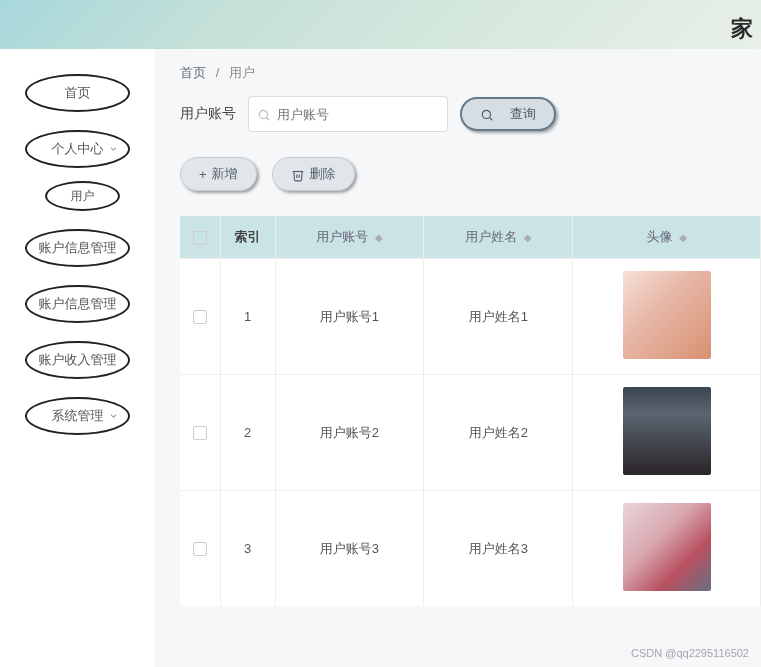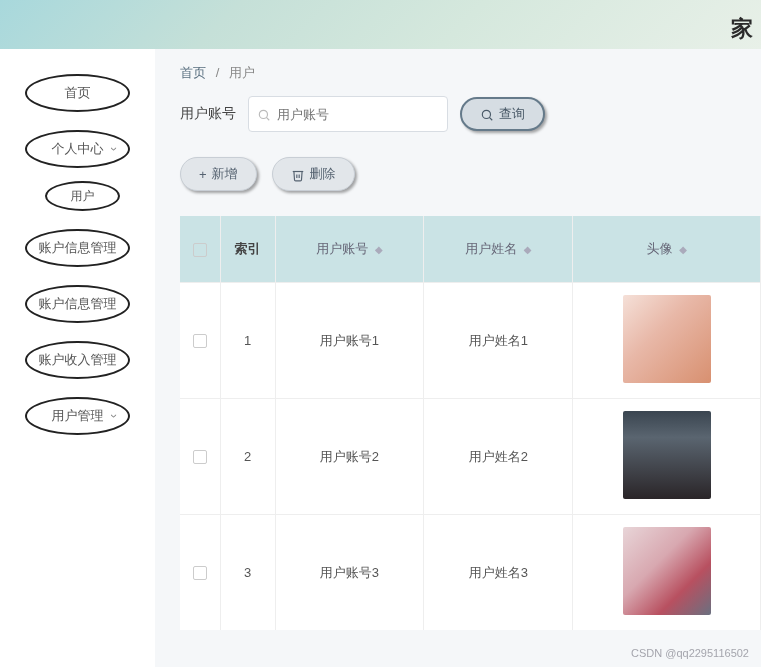--- a/index.html
+++ b/index.html
@@ -110,21 +110,21 @@
       height: 34px;
       padding: 0 18px;
       border: 2px solid #657a8a;
       background: #d6dde3;
       border-radius: 17px;
       font-size: 13px;
       color: #4a5a68;
       cursor: pointer;
       display: flex;
       align-items: center;
-      gap: 5px;
+      gap: 16px;
       box-shadow: 2px 2px 3px rgba(0,0,0,0.35);
     }
     
     .action-row {
       display: flex;
       gap: 15px;
       margin-bottom: 25px;
     }
     .btn-action {
       height: 34px;
@@ -144,21 +144,21 @@
     .table {
       width: 100%;
       border-collapse: collapse;
       background: #fff;
     }
     .table th {
       background: #cae3e5;
       color: #667;
       font-size: 13px;
       font-weight: normal;
-      padding: 24px 8px;
+      padding: 12px 8px;
       border-right: 1px solid #eee;
     }
     .table th.sortable .sort-icon {
       color: #aab;
       font-size: 10px;
       margin-left: 3px;
     }
     .table th:nth-child(2) { font-weight: bold; color: #444; }
     .table td {
       padding: 12px 8px;
@@ -221,21 +221,21 @@
     <div class="nav-item">
       <span>账户信息管理</span>
     </div>
     <div class="nav-item">
       <span>账户信息管理</span>
     </div>
     <div class="nav-item">
       <span>账户收入管理</span>
     </div>
     <div class="nav-item has-chevron">
-      <span>用户管理</span>
+      <span>系统管理</span>
     </div>
   </div>
 
   <div class="main">
     <div class="breadcrumb">
       <a style="color:#5a7080;text-decoration:none;">首页</a>
       <span class="sep">/</span>
       <span class="current">用户</span>
     </div>
 

